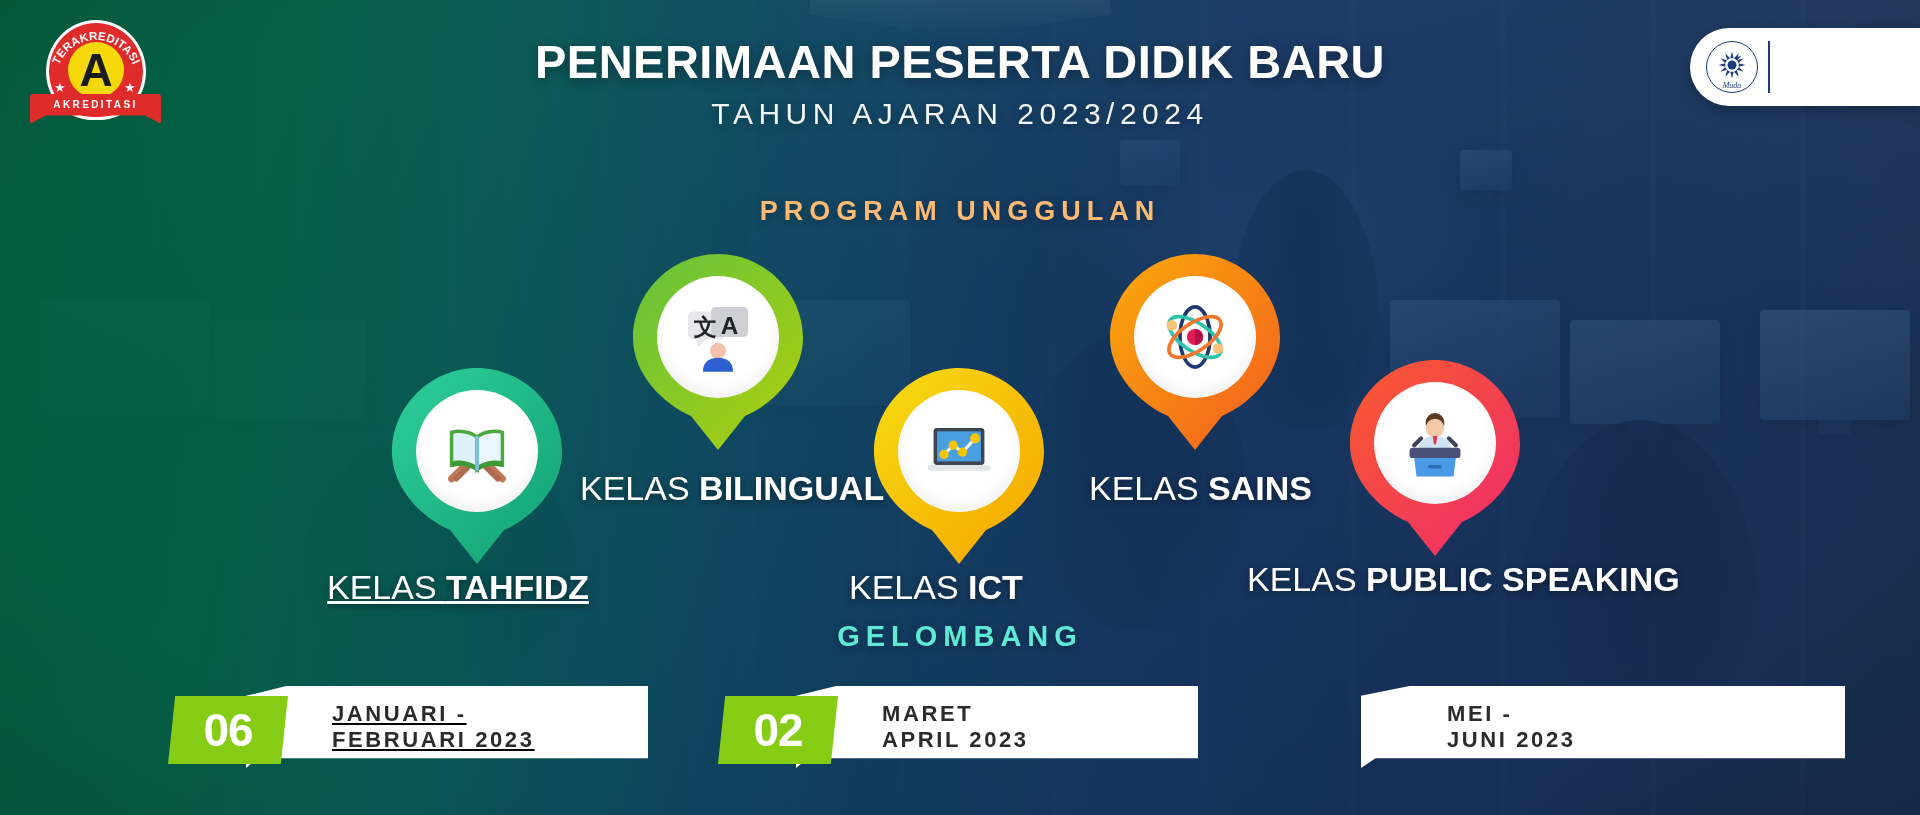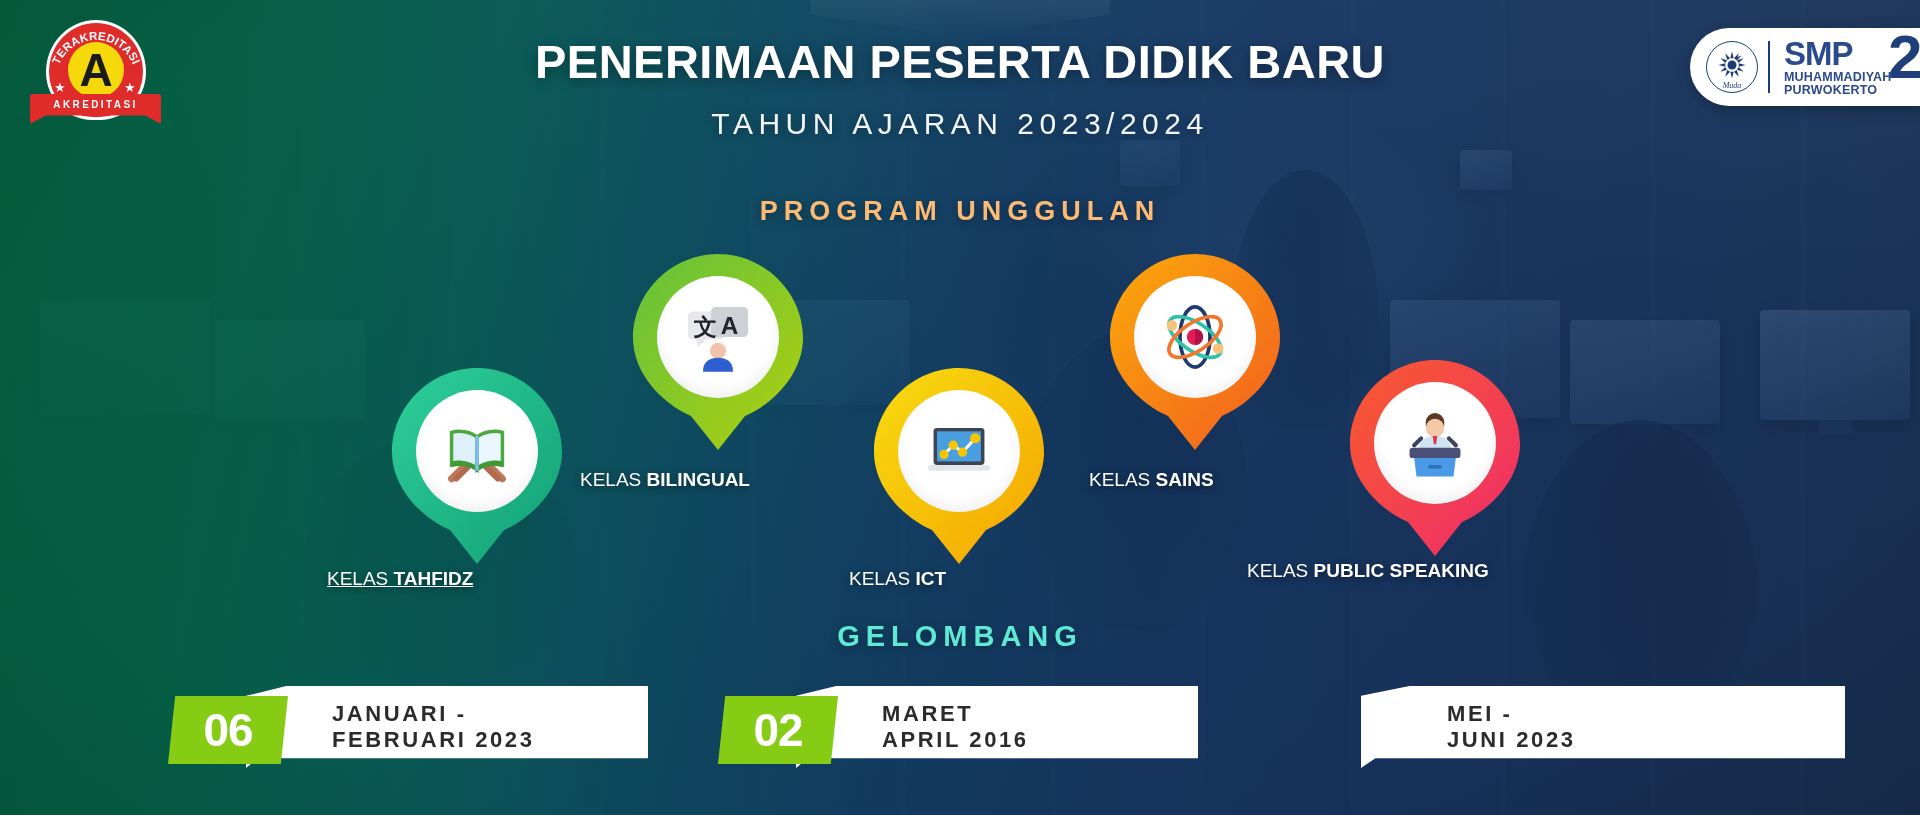--- a/index.html
+++ b/index.html
@@ -106,21 +106,21 @@
   .title-block{
     position:absolute; left:0; right:0; top:34px; text-align:center;
   }
   .title-main{
     color:#ffffff; font-size:47px; font-weight:bold; letter-spacing:.5px;
     text-shadow:0 3px 12px rgba(0,0,0,.35);
     font-family:"Liberation Sans", sans-serif;
   }
   .title-sub{
     color:#f2f6f8; font-size:30px; font-weight:400; letter-spacing:5.5px;
-    margin-top:18px; text-shadow:0 2px 8px rgba(0,0,0,.32);
+    margin-top:8px; text-shadow:0 2px 8px rgba(0,0,0,.32);
   }
 
   .smp-logo{
     position:absolute; right:0px; top:28px;
     width:230px; height:78px;
     background:#ffffff;
     border-radius:42px 0 0 42px;
     display:flex; align-items:center; gap:10px;
     padding-left:16px;
     box-shadow:0 4px 14px rgba(0,0,0,.25);
@@ -173,21 +173,21 @@
     position:absolute; left:0; top:0; width:170px; height:196px;
   }
   .pin-disc{
     position:absolute; left:24px; top:22px; width:122px; height:122px;
     background:#fff; border-radius:50%;
     box-shadow:inset 0 -6px 14px rgba(0,0,0,.06);
     display:flex; align-items:center; justify-content:center;
   }
   .pin-icon{ width:74px; height:74px; }
   .pin-label{
-    position:absolute; white-space:nowrap; color:#ffffff; font-size:19px;
+    position:absolute; white-space:nowrap; color:#ffffff; font-size:34px;
     text-shadow:0 2px 7px rgba(0,0,0,.45);
   }
   .pin-label b{ font-weight:bold; }
   .pin-label span{ font-weight:400; }
 
   
   .gelombang-heading{
     position:absolute; left:0; right:0; top:620px; text-align:center;
     color:#5eead4; font-size:29px; font-weight:bold; letter-spacing:6px;
     text-shadow:0 2px 8px rgba(0,0,0,.30);
@@ -281,26 +281,20 @@
             <path d="M20 2 L22.2 11 L17.8 11 Z" transform="rotate(240 20 20)"></path>
             <path d="M20 2 L22.2 11 L17.8 11 Z" transform="rotate(270 20 20)"></path>
             <path d="M20 2 L22.2 11 L17.8 11 Z" transform="rotate(300 20 20)"></path>
             <path d="M20 2 L22.2 11 L17.8 11 Z" transform="rotate(330 20 20)"></path>
           </g>
         </g>
       </svg>
       <div class="muda">Muda</div>
     </div>
     <div class="smp-div"></div>
-    <div class="smp-txt">
-      <div class="smp-big">SMP</div>
-      <div class="smp-num">2</div>
-      <div class="smp-sub1">MUHAMMADIYAH</div>
-      <div class="smp-sub2">PURWOKERTO</div>
-    </div>
   </div>
 
   <div class="program-heading">PROGRAM UNGGULAN</div>
 
   <div class="pins">
 
     <div class="pin" style="left:392px; top:368px;">
       <svg class="pin-shape" viewBox="0 0 170 196">
         <defs>
             <linearGradient id="g1" x1="0" y1="0" x2="1" y2="1">
@@ -430,34 +424,34 @@
         <span>KELAS </span><b>PUBLIC SPEAKING</b>
       </div>
     </div>
   </div>
 
   <div class="gelombang-heading">GELOMBANG</div>
 
   <div class="waves">
 
     <div class="wave" style="left:168px; width:480px;">
-      <div class="wave-body" style="width:402px;">
+      <div class="wave-body" style="width:402px;text-decoration:underline;">
         <div class="wave-text">
           <div>JANUARI -</div>
           <div>FEBRUARI 2023</div>
         </div>
       </div>
       <div class="wave-num">06</div>
     </div>
 
     <div class="wave" style="left:718px; width:480px;">
       <div class="wave-body" style="width:402px;">
         <div class="wave-text">
           <div>MARET</div>
-          <div>APRIL 2016</div>
+          <div>APRIL 2023</div>
         </div>
       </div>
       <div class="wave-num">02</div>
     </div>
 
     <div class="wave" style="left:1283px; width:480px;">
       <div class="wave-body" style="width:484px;">
         <div class="wave-text">
           <div>MEI -</div>
           <div>JUNI 2023</div>

